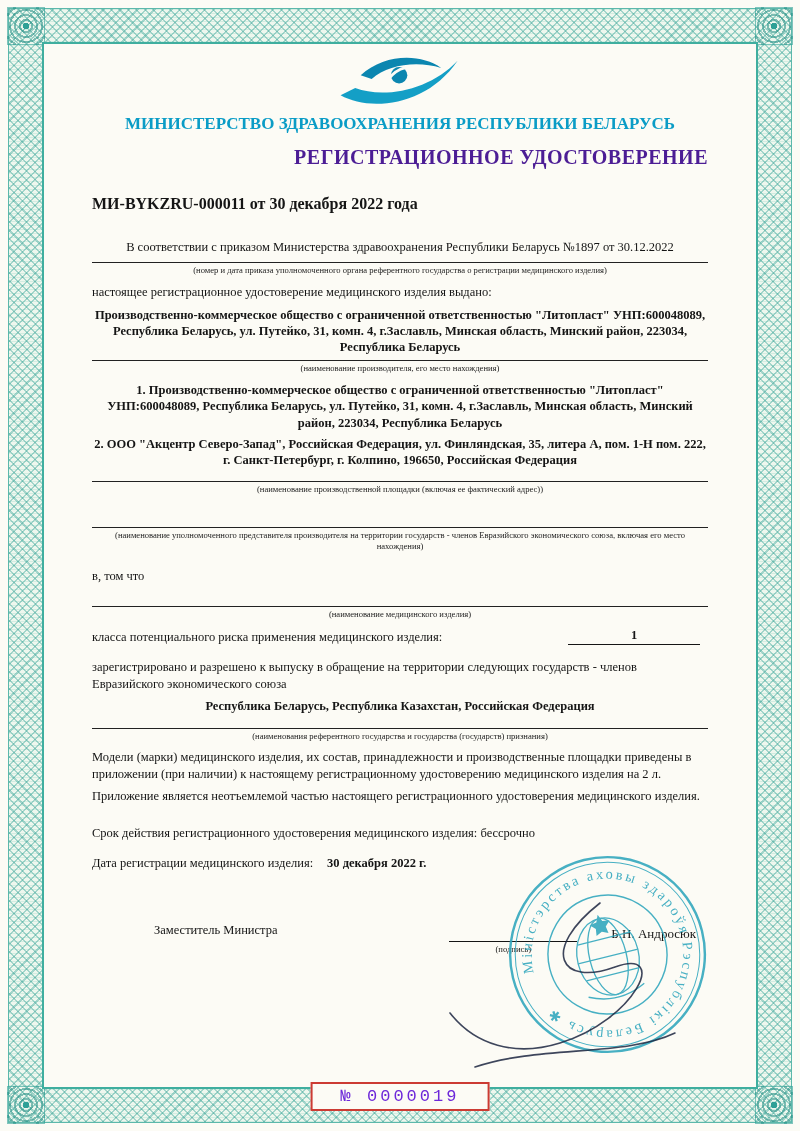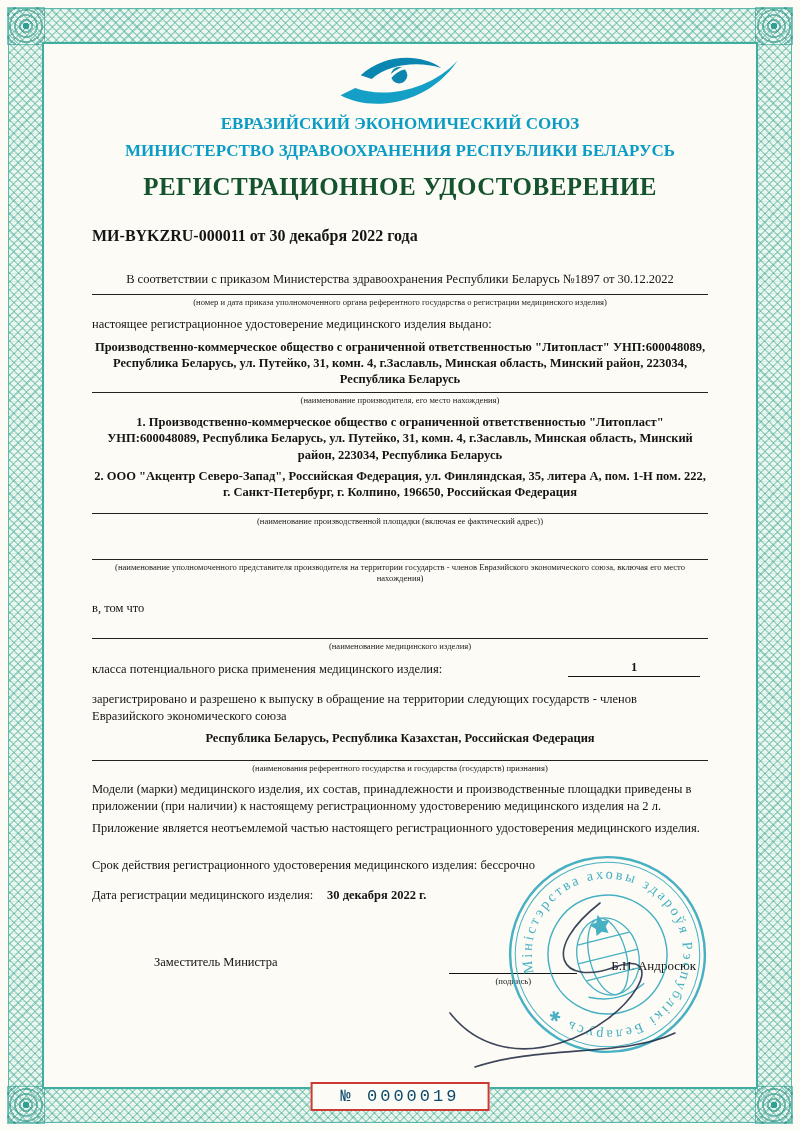--- a/index.html
+++ b/index.html
@@ -34,21 +34,21 @@
   .corner.tl{top:7px;left:7px} .corner.tr{top:7px;right:7px}
   .corner.bl{bottom:7px;left:7px} .corner.br{bottom:7px;right:7px}
 
   
   .content { position:absolute; top:46px; left:92px; right:92px; bottom:46px; }
 
   .logo { display:block; margin:0 auto 4px auto; width:150px; height:64px; }
 
   .h-union    { font-size:17px; font-weight:bold; color:#0a9cc6; text-align:center; margin:0 0 7px 0; }
   .h-ministry { font-size:17px; font-weight:bold; color:#0a9cc6; text-align:center; margin:0 0 12px 0; }
-  .h-doctype  { font-size:25px; font-weight:bold; color:#14532d; text-align:center; letter-spacing:.5px; margin:0 0 26px 0; }
+  .h-doctype  { font-size:20px; font-weight:bold; color:#4c1d95; text-align:right; letter-spacing:.5px; margin:0 0 26px 0; }
 
   .doc-number { font-size:16px; font-weight:bold; text-align:left; margin:0 0 26px 0; }
 
   .body-line   { font-size:12.5px; line-height:1.28; }
 
   .order-line { margin-bottom:7px; text-align:center; }
 
   .rule-caption { margin-bottom:8px; }
   .rule-caption .rule { border-top:1px solid #222; height:0; }
   .rule-caption .caption {
@@ -82,21 +82,21 @@
   .seal {
     position:absolute; left:505px; top:852px; width:205px; height:205px;
     opacity:.88; transform:rotate(-14deg); pointer-events:none;
   }
   .ink-signature {
     position:absolute; left:420px; top:895px; width:280px; height:200px;
     pointer-events:none;
   }
   .serial-box {
     position:absolute; bottom:20px; left:50%; transform:translateX(-50%);
-    border:2px solid #cc3b33; color:#0c4a6e; background:#fcfbf5;
+    border:2px solid #cc3b33; color:#6d28d9; background:#fcfbf5;
     font-family:"Liberation Mono", monospace; font-size:17px; letter-spacing:3px;
     padding:3px 28px; white-space:nowrap;
   }
 </style>
 </head>
 <body>
 
 <div class="page">
 
   <div class="frame"></div>
@@ -108,21 +108,20 @@
 
   <div class="content">
 
     <svg class="logo" viewBox="0 0 150 70" aria-hidden="true">
       <path d="M10 54 C 42 72 104 66 138 16 C 108 48 58 58 26 46 Z" fill="#149fc6"></path>
       <path d="M32 32 C 58 8 98 8 120 24 C 94 16 62 20 44 36 Z" fill="#0b86b0"></path>
       <circle cx="74" cy="32" r="9" fill="#0b86b0"></circle>
       <path d="M62 37 C 72 22 90 20 102 26" stroke="#fcfbf5" stroke-width="3" fill="none"></path>
     </svg>
 
-    <div class="h-union">ЕВРАЗИЙСКИЙ ЭКОНОМИЧЕСКИЙ СОЮЗ</div>
     <div class="h-ministry">МИНИСТЕРСТВО ЗДРАВООХРАНЕНИЯ РЕСПУБЛИКИ БЕЛАРУСЬ</div>
     <div class="h-doctype">РЕГИСТРАЦИОННОЕ УДОСТОВЕРЕНИЕ</div>
 
     <div class="doc-number">МИ-BYKZRU-000011 от 30 декабря 2022 года</div>
 
     <div class="body-line order-line">В соответствии с приказом Министерства здравоохранения Республики Беларусь №1897 от 30.12.2022</div>
 
     <div class="rule-caption">
       <div class="rule"></div>
       <div class="caption">(номер и дата приказа уполномоченного органа референтного государства о регистрации медицинского изделия)</div>

